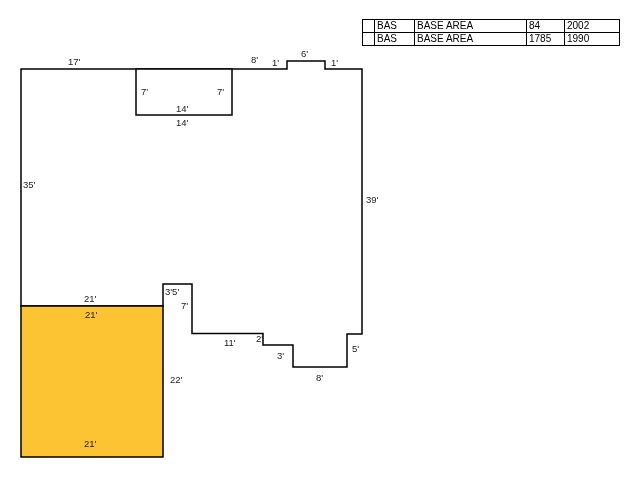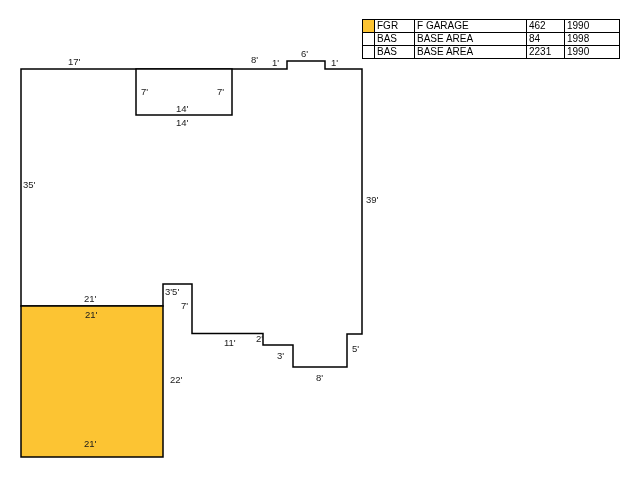--- a/index.html
+++ b/index.html
@@ -85,36 +85,29 @@
   <table class="legend">
     <colgroup>
       <col style="width:12px">
         <col style="width:40px">
         <col style="width:112px">
         <col style="width:38px">
         <col style="width:55px">
     </colgroup>
     <tbody>
       <tr>
-        <td class="sw" bgcolor="#FCC433"></td>
-        <td>FGR</td>
-        <td>F GARAGE</td>
-        <td>462</td>
-        <td>1990</td>
+        <td class="sw" bgcolor="#FFFFFF"></td>
+        <td>BAS</td>
+        <td>BASE AREA</td>
+        <td>84</td>
+        <td>2002</td>
       </tr>
       <tr>
         <td class="sw" bgcolor="#FFFFFF"></td>
         <td>BAS</td>
         <td>BASE AREA</td>
-        <td>84</td>
-        <td>1998</td>
-      </tr>
-      <tr>
-        <td class="sw" bgcolor="#FFFFFF"></td>
-        <td>BAS</td>
-        <td>BASE AREA</td>
-        <td>2231</td>
+        <td>1785</td>
         <td>1990</td>
       </tr>
     </tbody>
   </table>
 
 </div>
 
 </body></html>

